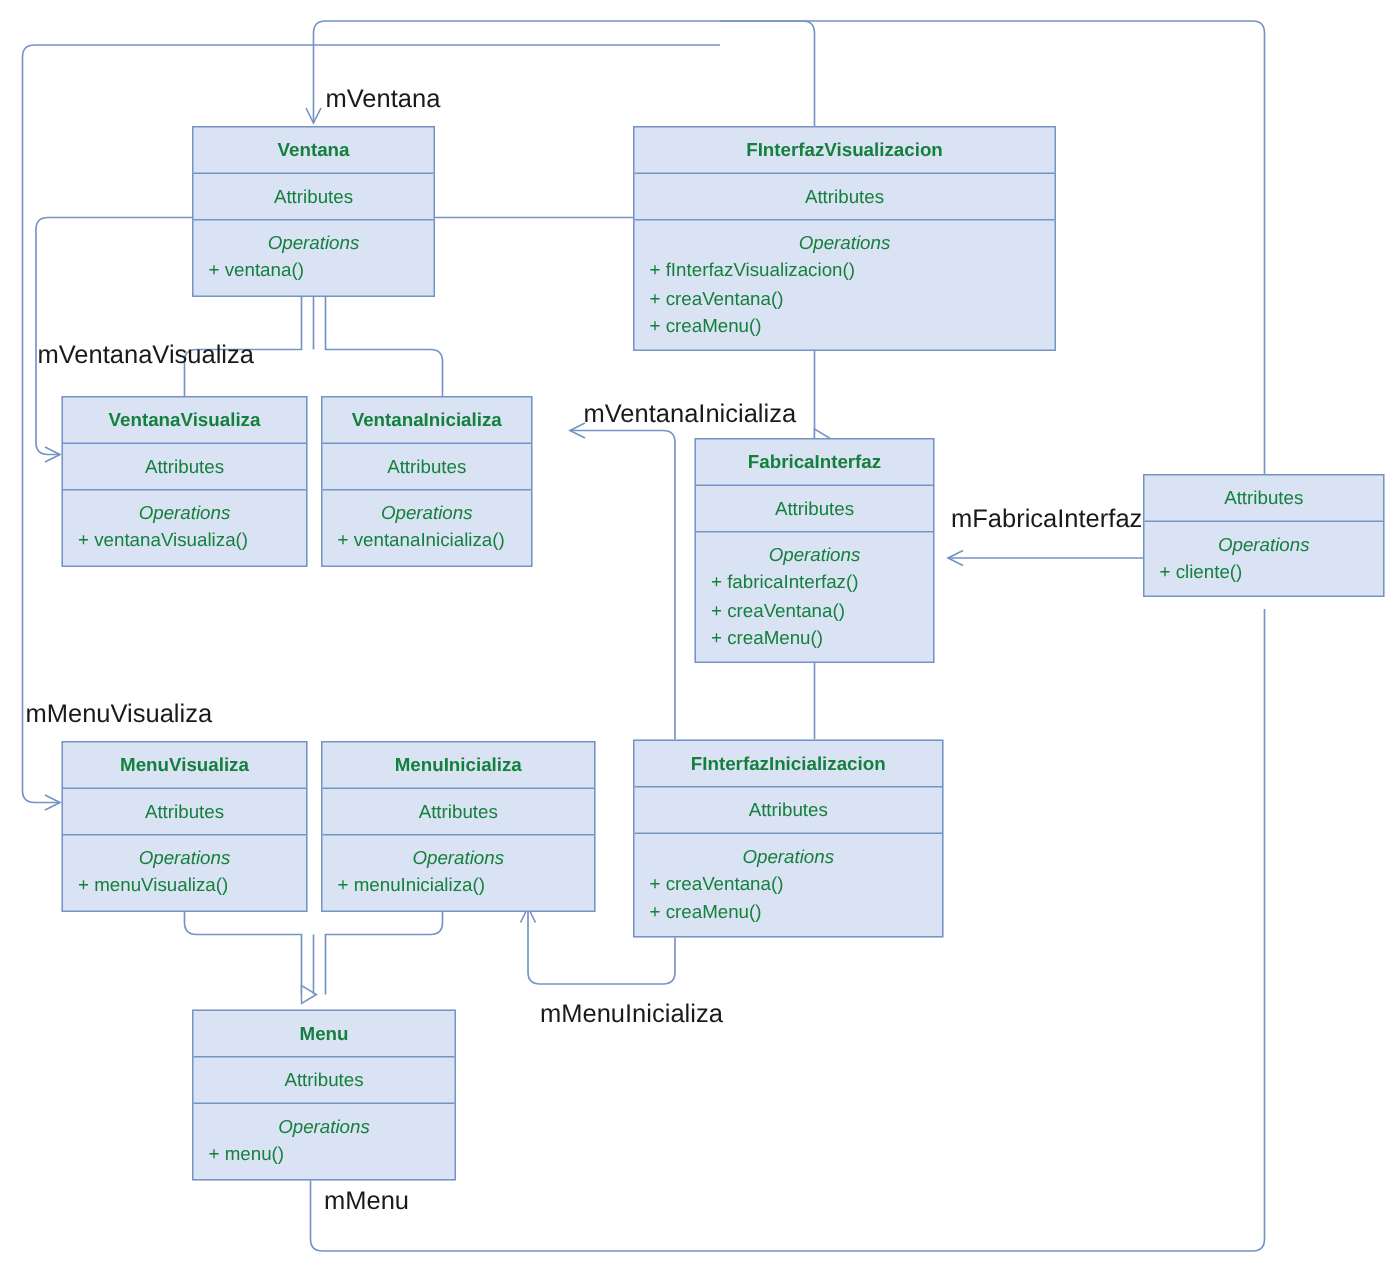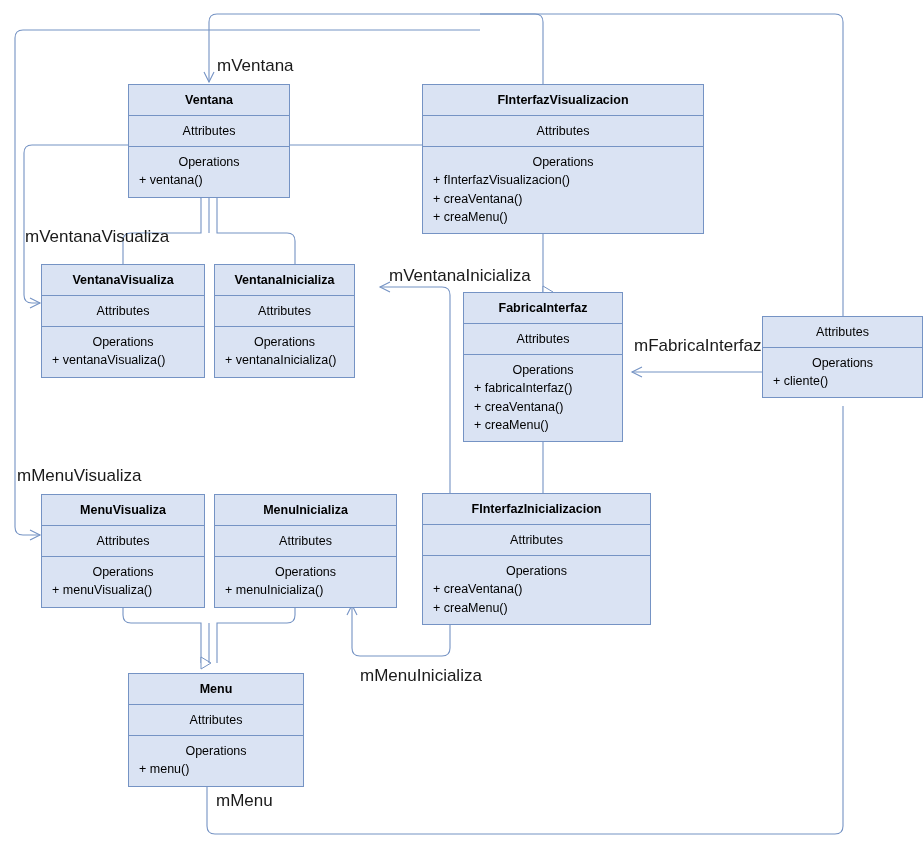--- a/index.html
+++ b/index.html
@@ -28,41 +28,42 @@
     position: absolute;
     box-sizing: border-box;
     background: #dae3f3;
     border: 1px solid #7593c4;
     z-index: 5;
   }
   .uml-row {
     box-sizing: border-box;
     border-bottom: 1px solid #7593c4;
     text-align: center;
-    color: #000000;
+    color: #15803d;
     font-size: 12.5px;
     line-height: 1.45;
   }
   .uml-row:last-child {
     border-bottom: none;
   }
   .uml-name {
     font-weight: bold;
     padding: 6px 4px 6px 4px;
     font-size: 12.5px;
   }
   .uml-attrs {
     padding: 6px 4px 6px 4px;
   }
   .uml-ops {
     padding: 6px 4px 7px 4px;
   }
   .uml-ops .ops-title {
     text-align: center;
     display: block;
+    font-style: italic;
   }
   .uml-ops .op-item {
     display: block;
     text-align: left;
     padding-left: 6px;
   }
   .edge-label {
     position: absolute;
     font-size: 17px;
     color: #1a1a1a;
@@ -186,21 +187,21 @@
 
   <div class="uml-class" style="left:214px; top:494px; width:183px;">
     <div class="uml-row uml-name">MenuInicializa</div>
     <div class="uml-row uml-attrs">Attributes</div>
     <div class="uml-row uml-ops">
       <span class="ops-title">Operations</span>
       <span class="op-item">+ menuInicializa()</span>
     </div>
   </div>
 
-  <div class="uml-class" style="left:422px; top:493px; width:229px;">
+  <div class="uml-class" style="left:422px; top:493px; width:207px;">
     <div class="uml-row uml-name">FInterfazInicializacion</div>
     <div class="uml-row uml-attrs">Attributes</div>
     <div class="uml-row uml-ops">
       <span class="ops-title">Operations</span>
       <span class="op-item">+ creaVentana()</span>
       <span class="op-item">+ creaMenu()</span>
     </div>
   </div>
 
   <div class="uml-class" style="left:128px; top:673px; width:176px;">

